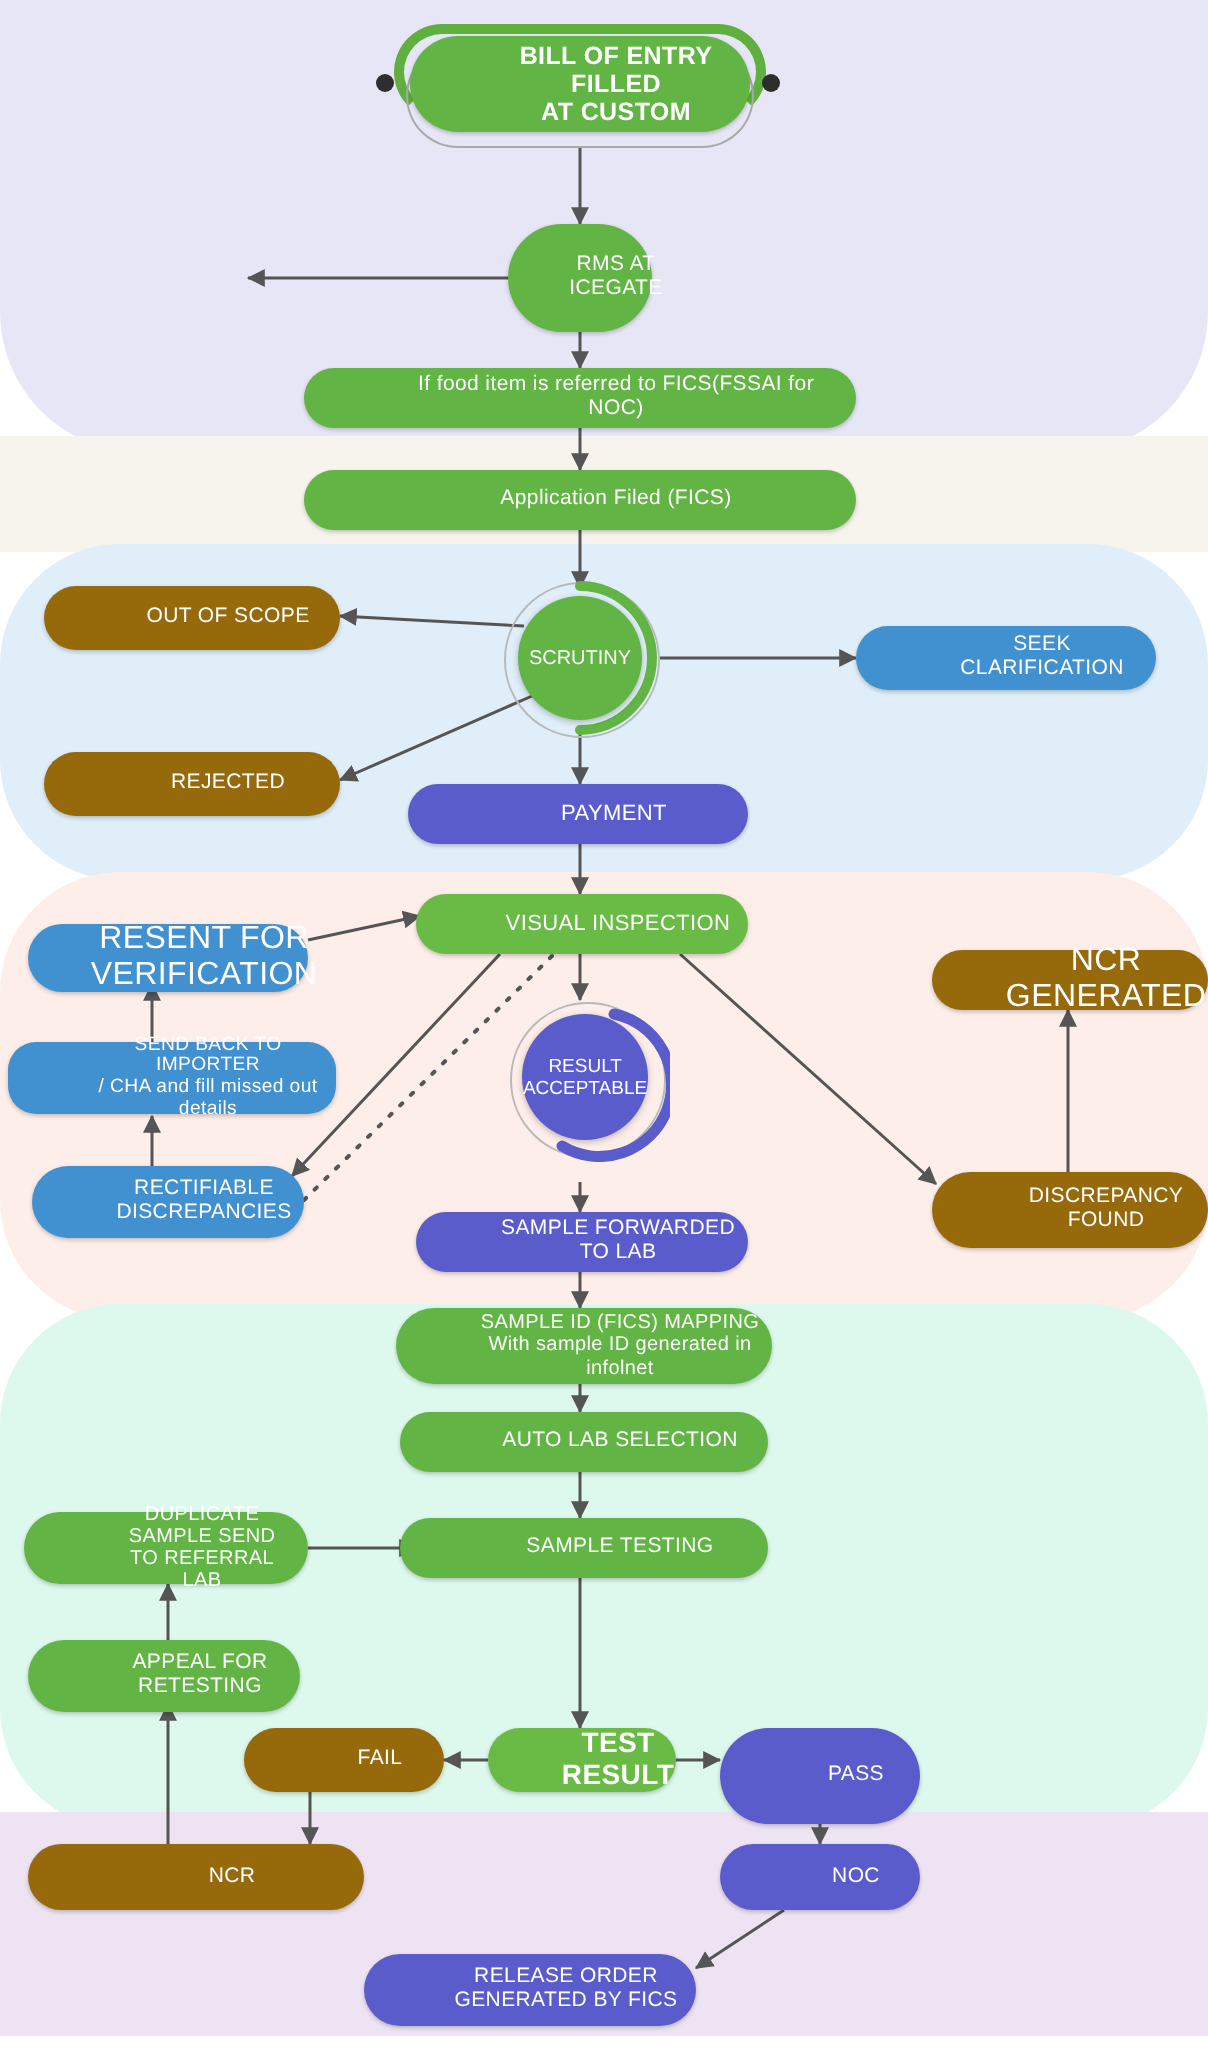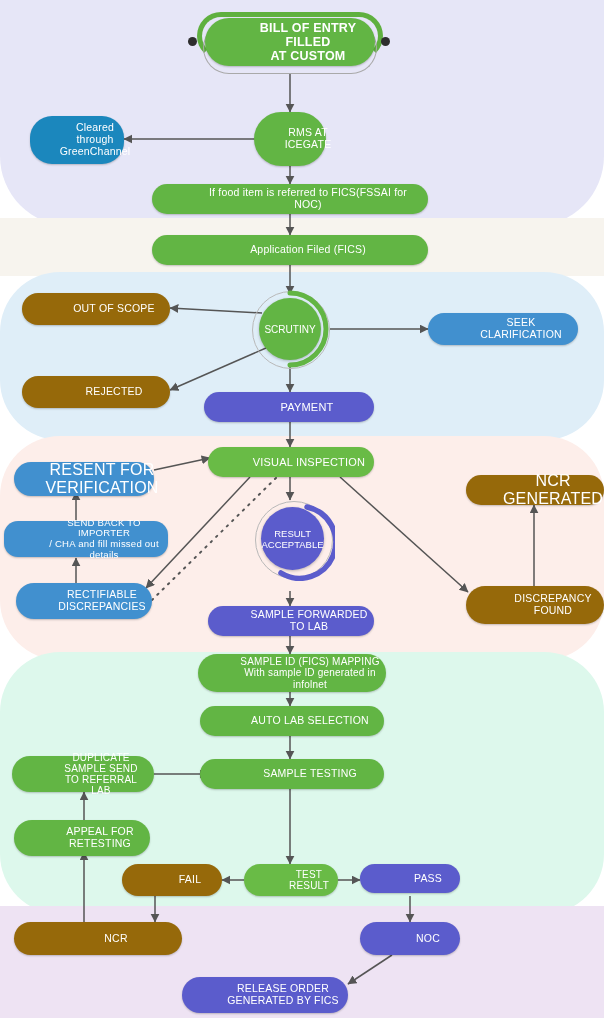--- a/index.html
+++ b/index.html
@@ -196,26 +196,20 @@
     </div>
   </div>
 
   <div class="node c-green" style="left:254px; top:112px; width:72px; height:54px; font-size:10.5px;">
     <div>
       <span>RMS AT</span>
       <span>ICEGATE</span>
     </div>
   </div>
 
-  <div class="node c-teal" style="left:30px; top:116px; width:94px; height:48px; font-size:10.5px; border-radius:22px;">
-    <div>
-      <span>Cleared through</span>
-      <span>GreenChannel</span>
-    </div>
-  </div>
 
   <div class="node c-green" style="left:152px; top:184px; width:276px; height:30px; font-size:10.5px;">
     <span>If food item is referred to FICS(FSSAI for NOC)</span>
   </div>
 
   <div class="node c-green" style="left:152px; top:235px; width:276px; height:30px; font-size:10.5px;">
     <span>Application Filed (FICS)</span>
   </div>
 
   <div class="ring-thin" style="left:252px; top:291px; width:76px; height:76px;"></div>
@@ -319,25 +313,25 @@
     <div>
       <span>APPEAL FOR</span>
       <span>RETESTING</span>
     </div>
   </div>
 
   <div class="node c-brown" style="left:122px; top:864px; width:100px; height:32px; font-size:10.5px;">
     <span>FAIL</span>
   </div>
 
-  <div class="node c-green2" style="left:244px; top:864px; width:94px; height:32px; font-size:10px;">
+  <div class="node c-green2" style="left:244px; top:864px; width:94px; height:32px; font-size:14px;font-weight:bold;">
     <span>TEST RESULT</span>
   </div>
 
-  <div class="node c-purple" style="left:360px; top:864px; width:100px; height:29px; font-size:10.5px;">
+  <div class="node c-purple" style="left:360px; top:864px; width:100px; height:48px; font-size:10.5px;">
     <span>PASS</span>
   </div>
 
   <div class="node c-brown" style="left:14px; top:922px; width:168px; height:33px; font-size:10.5px;">
     <span>NCR</span>
   </div>
 
   <div class="node c-purple" style="left:360px; top:922px; width:100px; height:33px; font-size:10.5px;">
     <span>NOC</span>
   </div>

